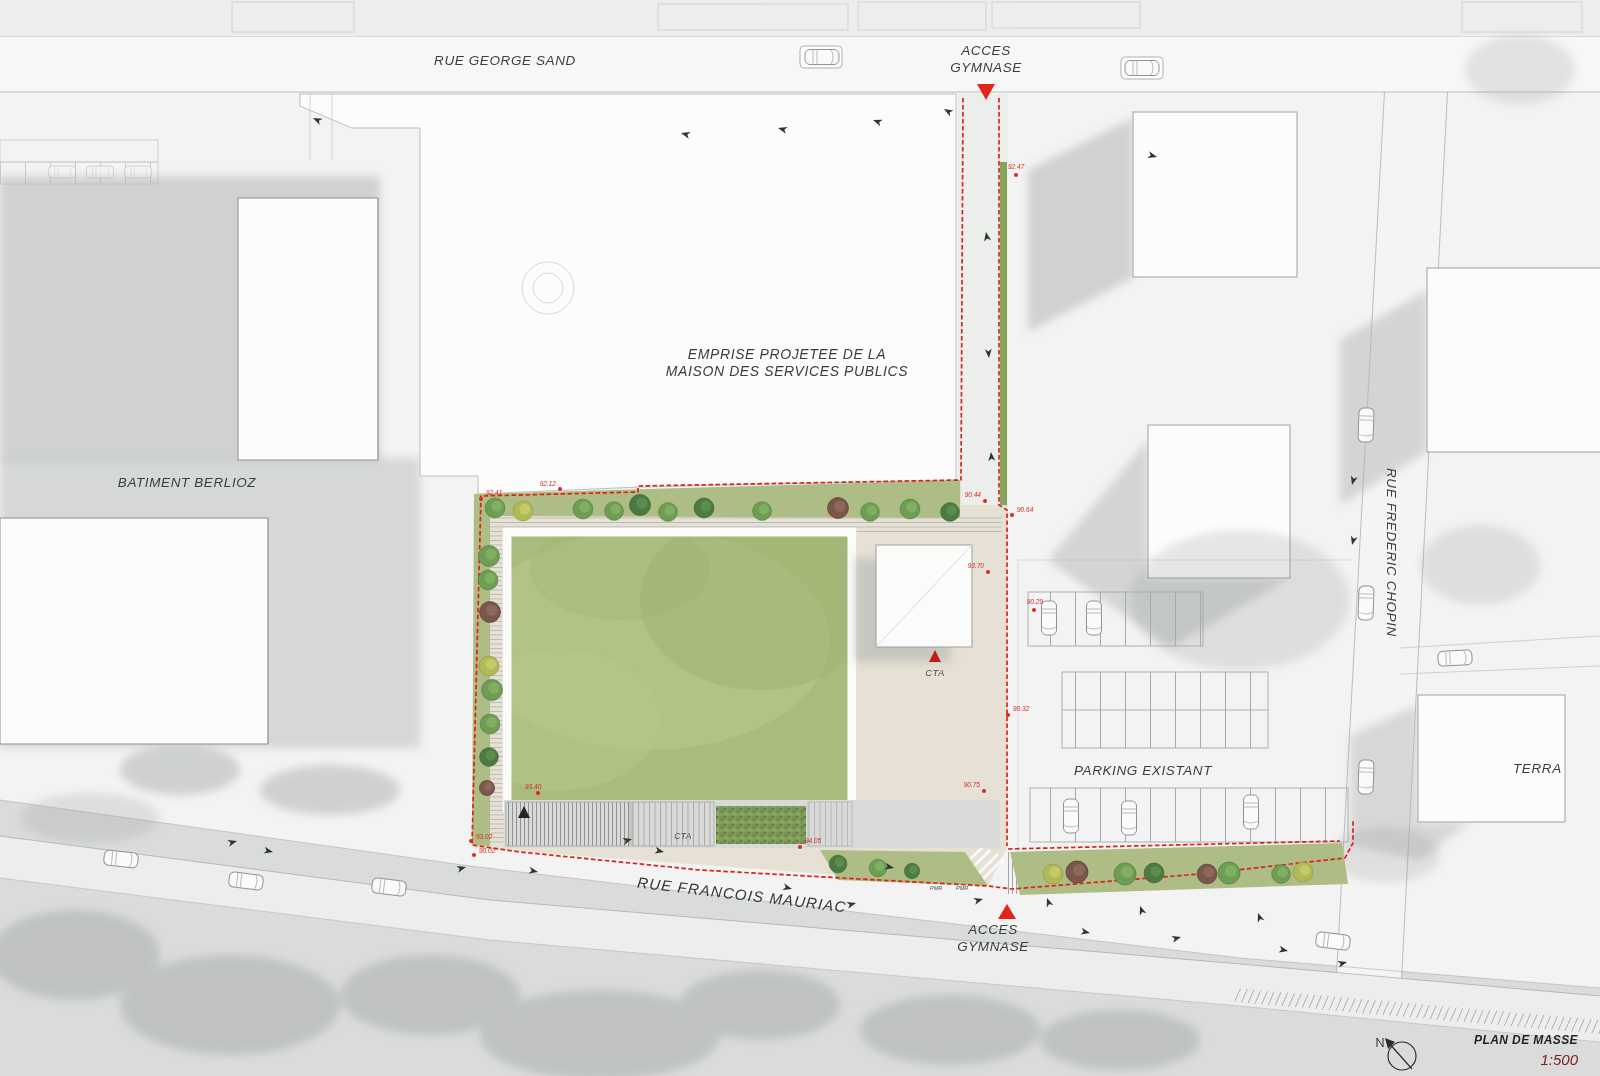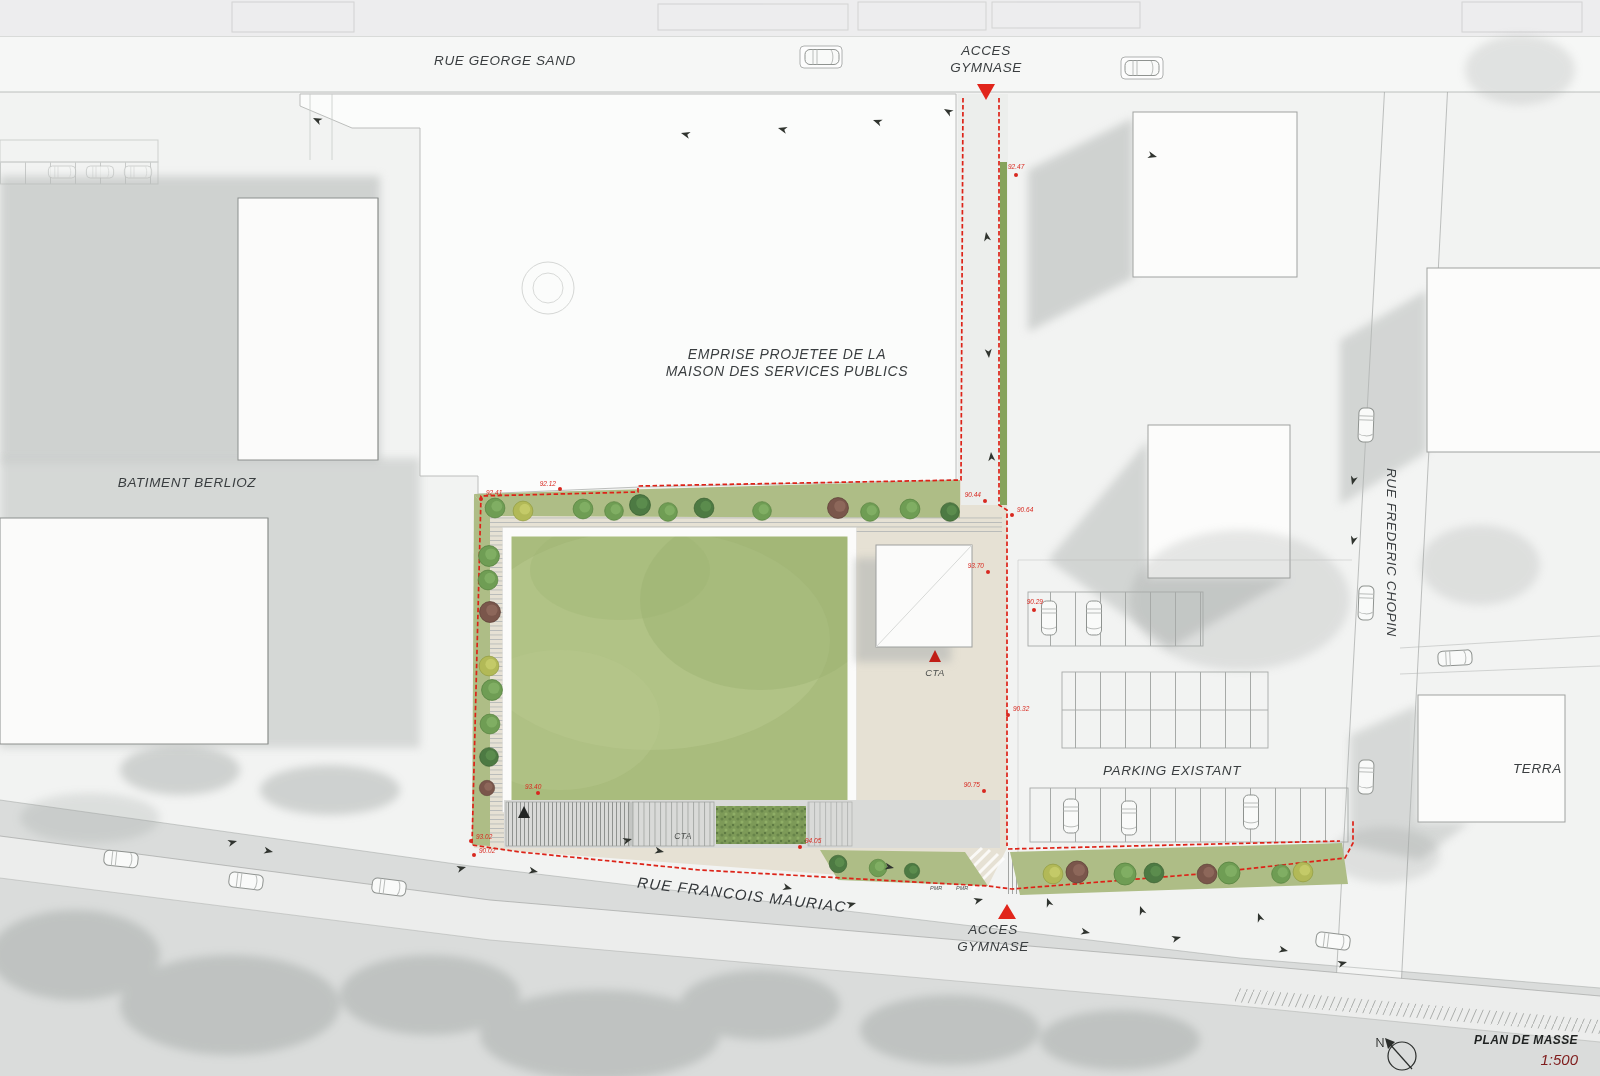--- a/index.html
+++ b/index.html
@@ -352,21 +352,21 @@
 <div class="lbl" style="left:380px;top:52px;width:250px;">RUE GEORGE SAND</div>
 
 <div class="lbl" style="left:916px;top:42px;width:140px;">ACCES
 GYMNASE</div>
 
 <div class="lbl lbl-lg" style="left:637px;top:318px;width:300px;margin-top:28px;">EMPRISE PROJETEE DE LA
 MAISON DES SERVICES PUBLICS</div>
 
 <div class="lbl" style="left:77px;top:474px;width:220px;text-align:center;">BATIMENT BERLIOZ</div>
 
-<div class="lbl" style="left:1077px;top:762px;width:190px;">PARKING EXISTANT</div>
+<div class="lbl" style="left:1048px;top:762px;width:190px;">PARKING EXISTANT</div>
 
 <div class="lbl rot-cw" style="left:1400px;top:468px;">RUE FREDERIC CHOPIN</div>
 
 <div class="lbl rot-street" style="left:592px;top:886px;width:300px;">RUE FRANCOIS MAURIAC</div>
 
 <div class="lbl" style="left:923px;top:921px;width:140px;">ACCES
 GYMNASE</div>
 
 <div class="lbl" style="left:1513px;top:760px;width:90px;text-align:left;">TERRA</div>
 

